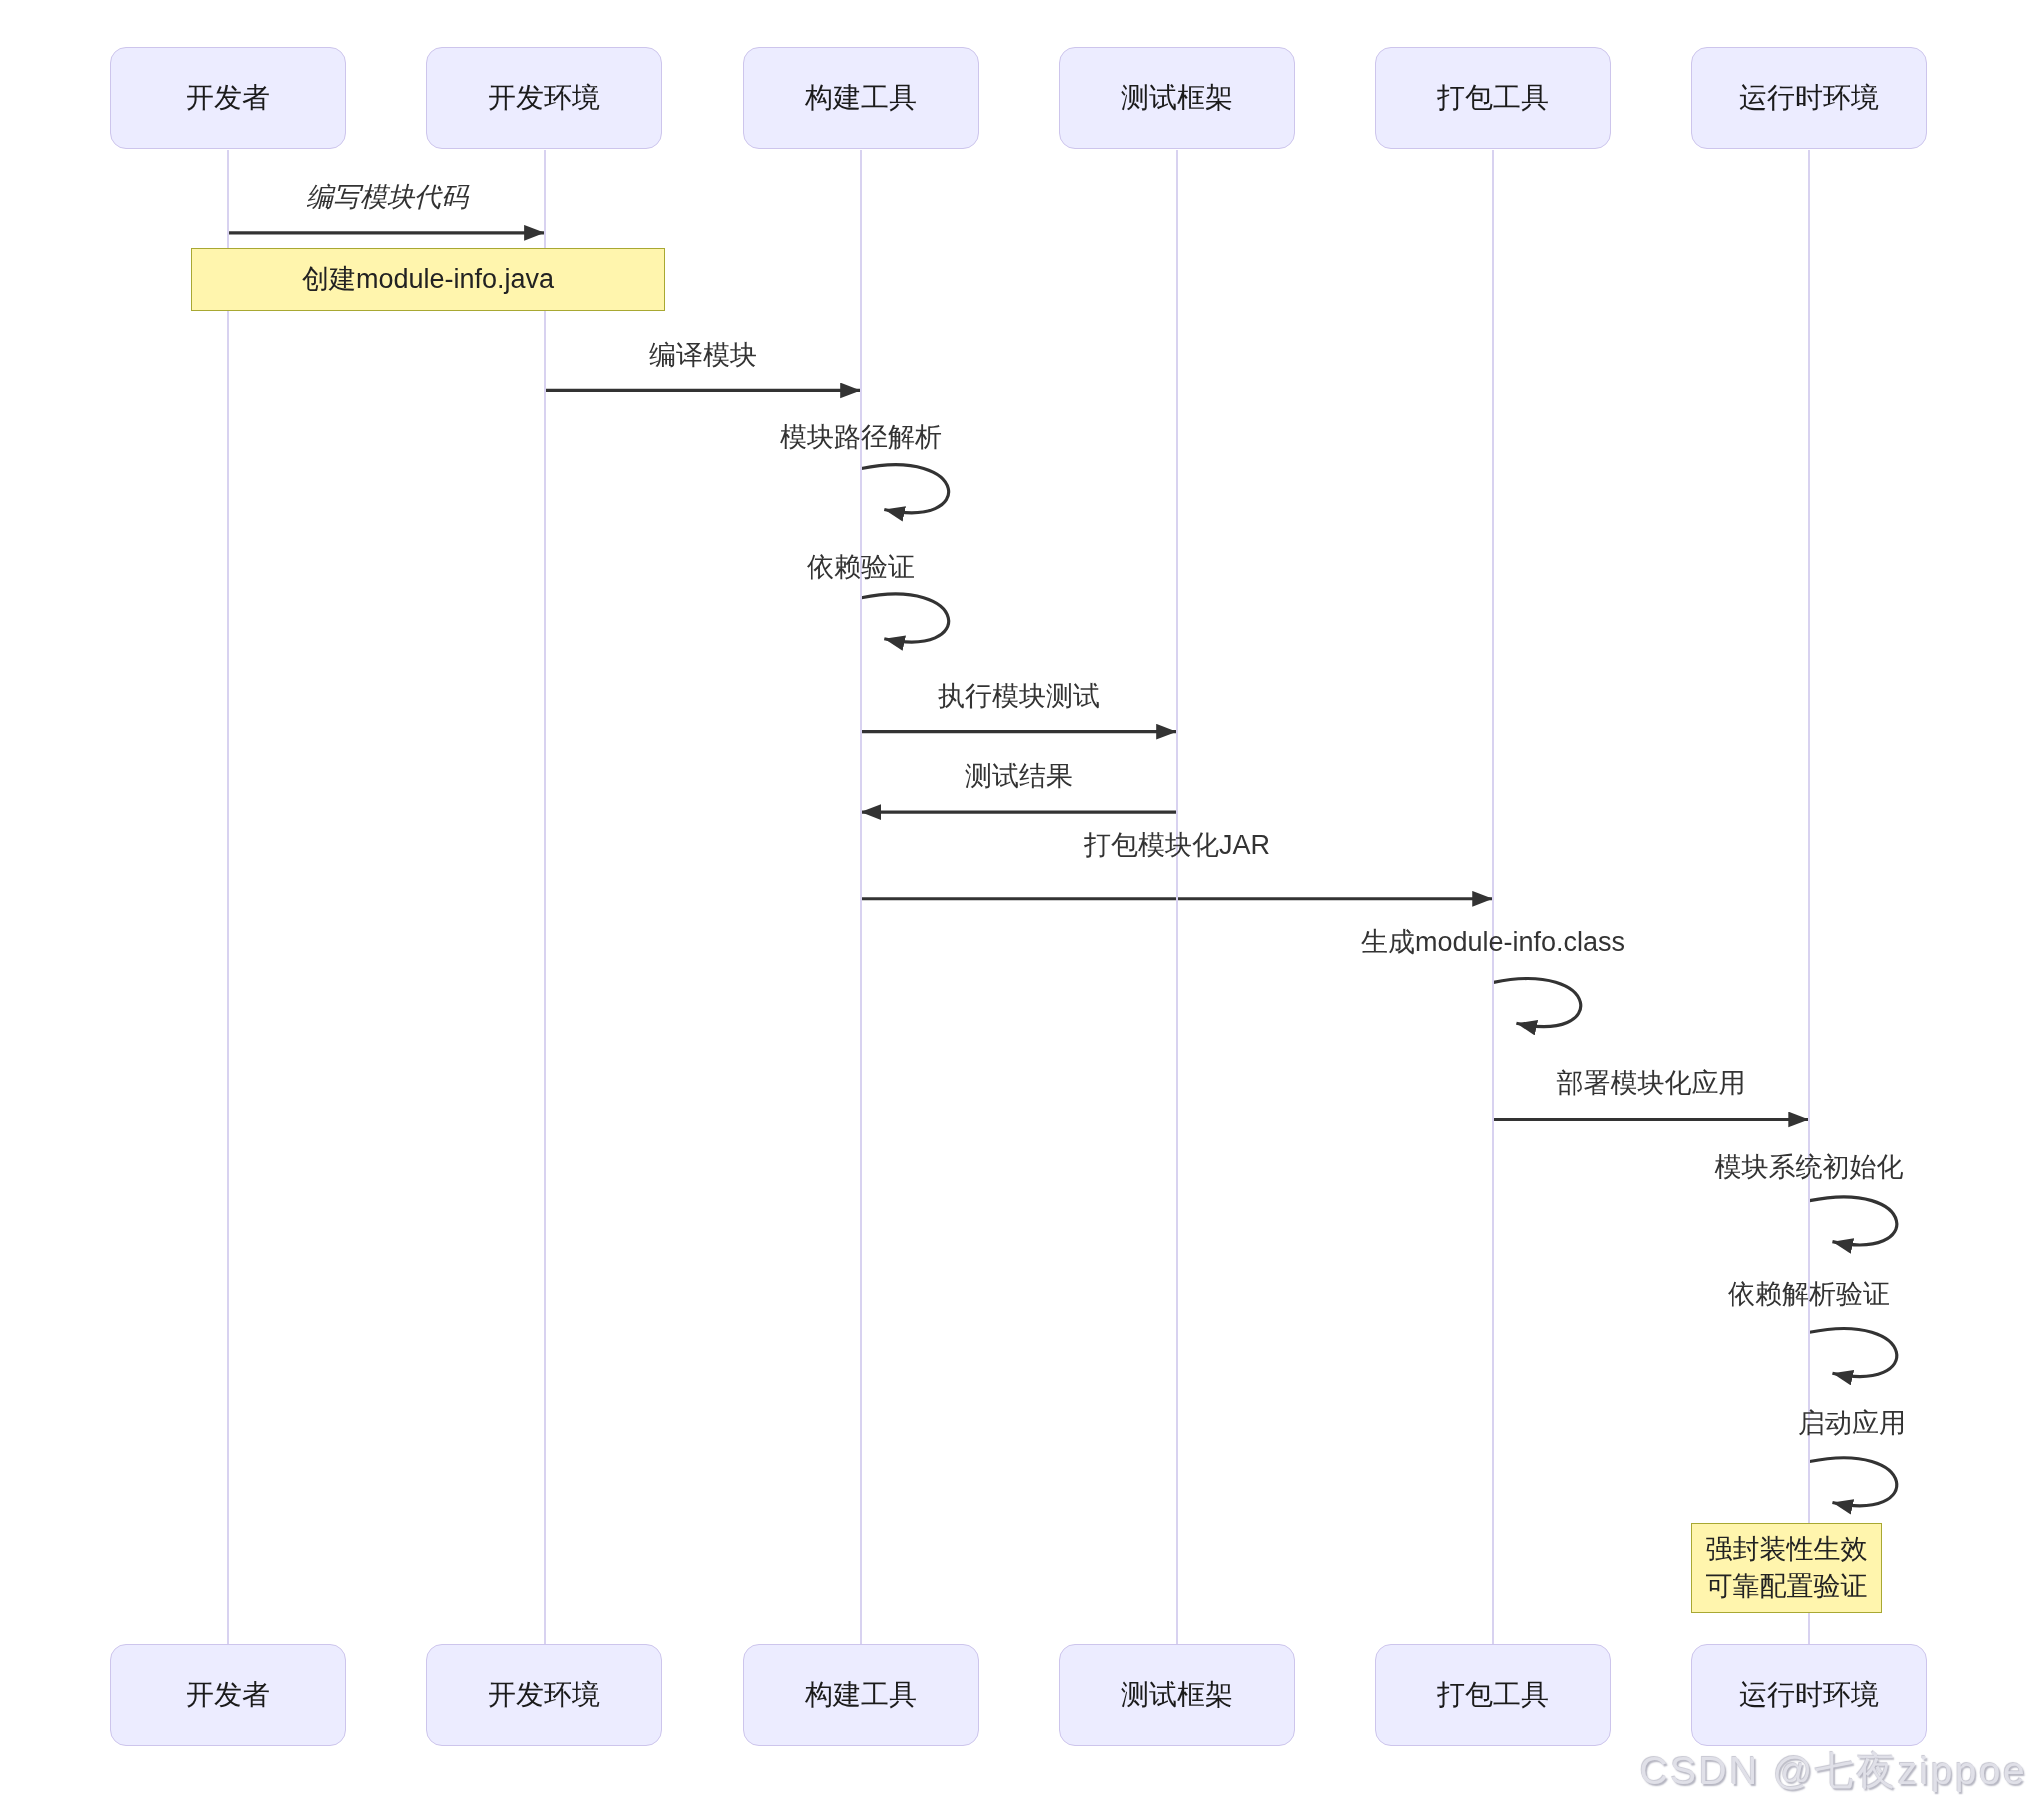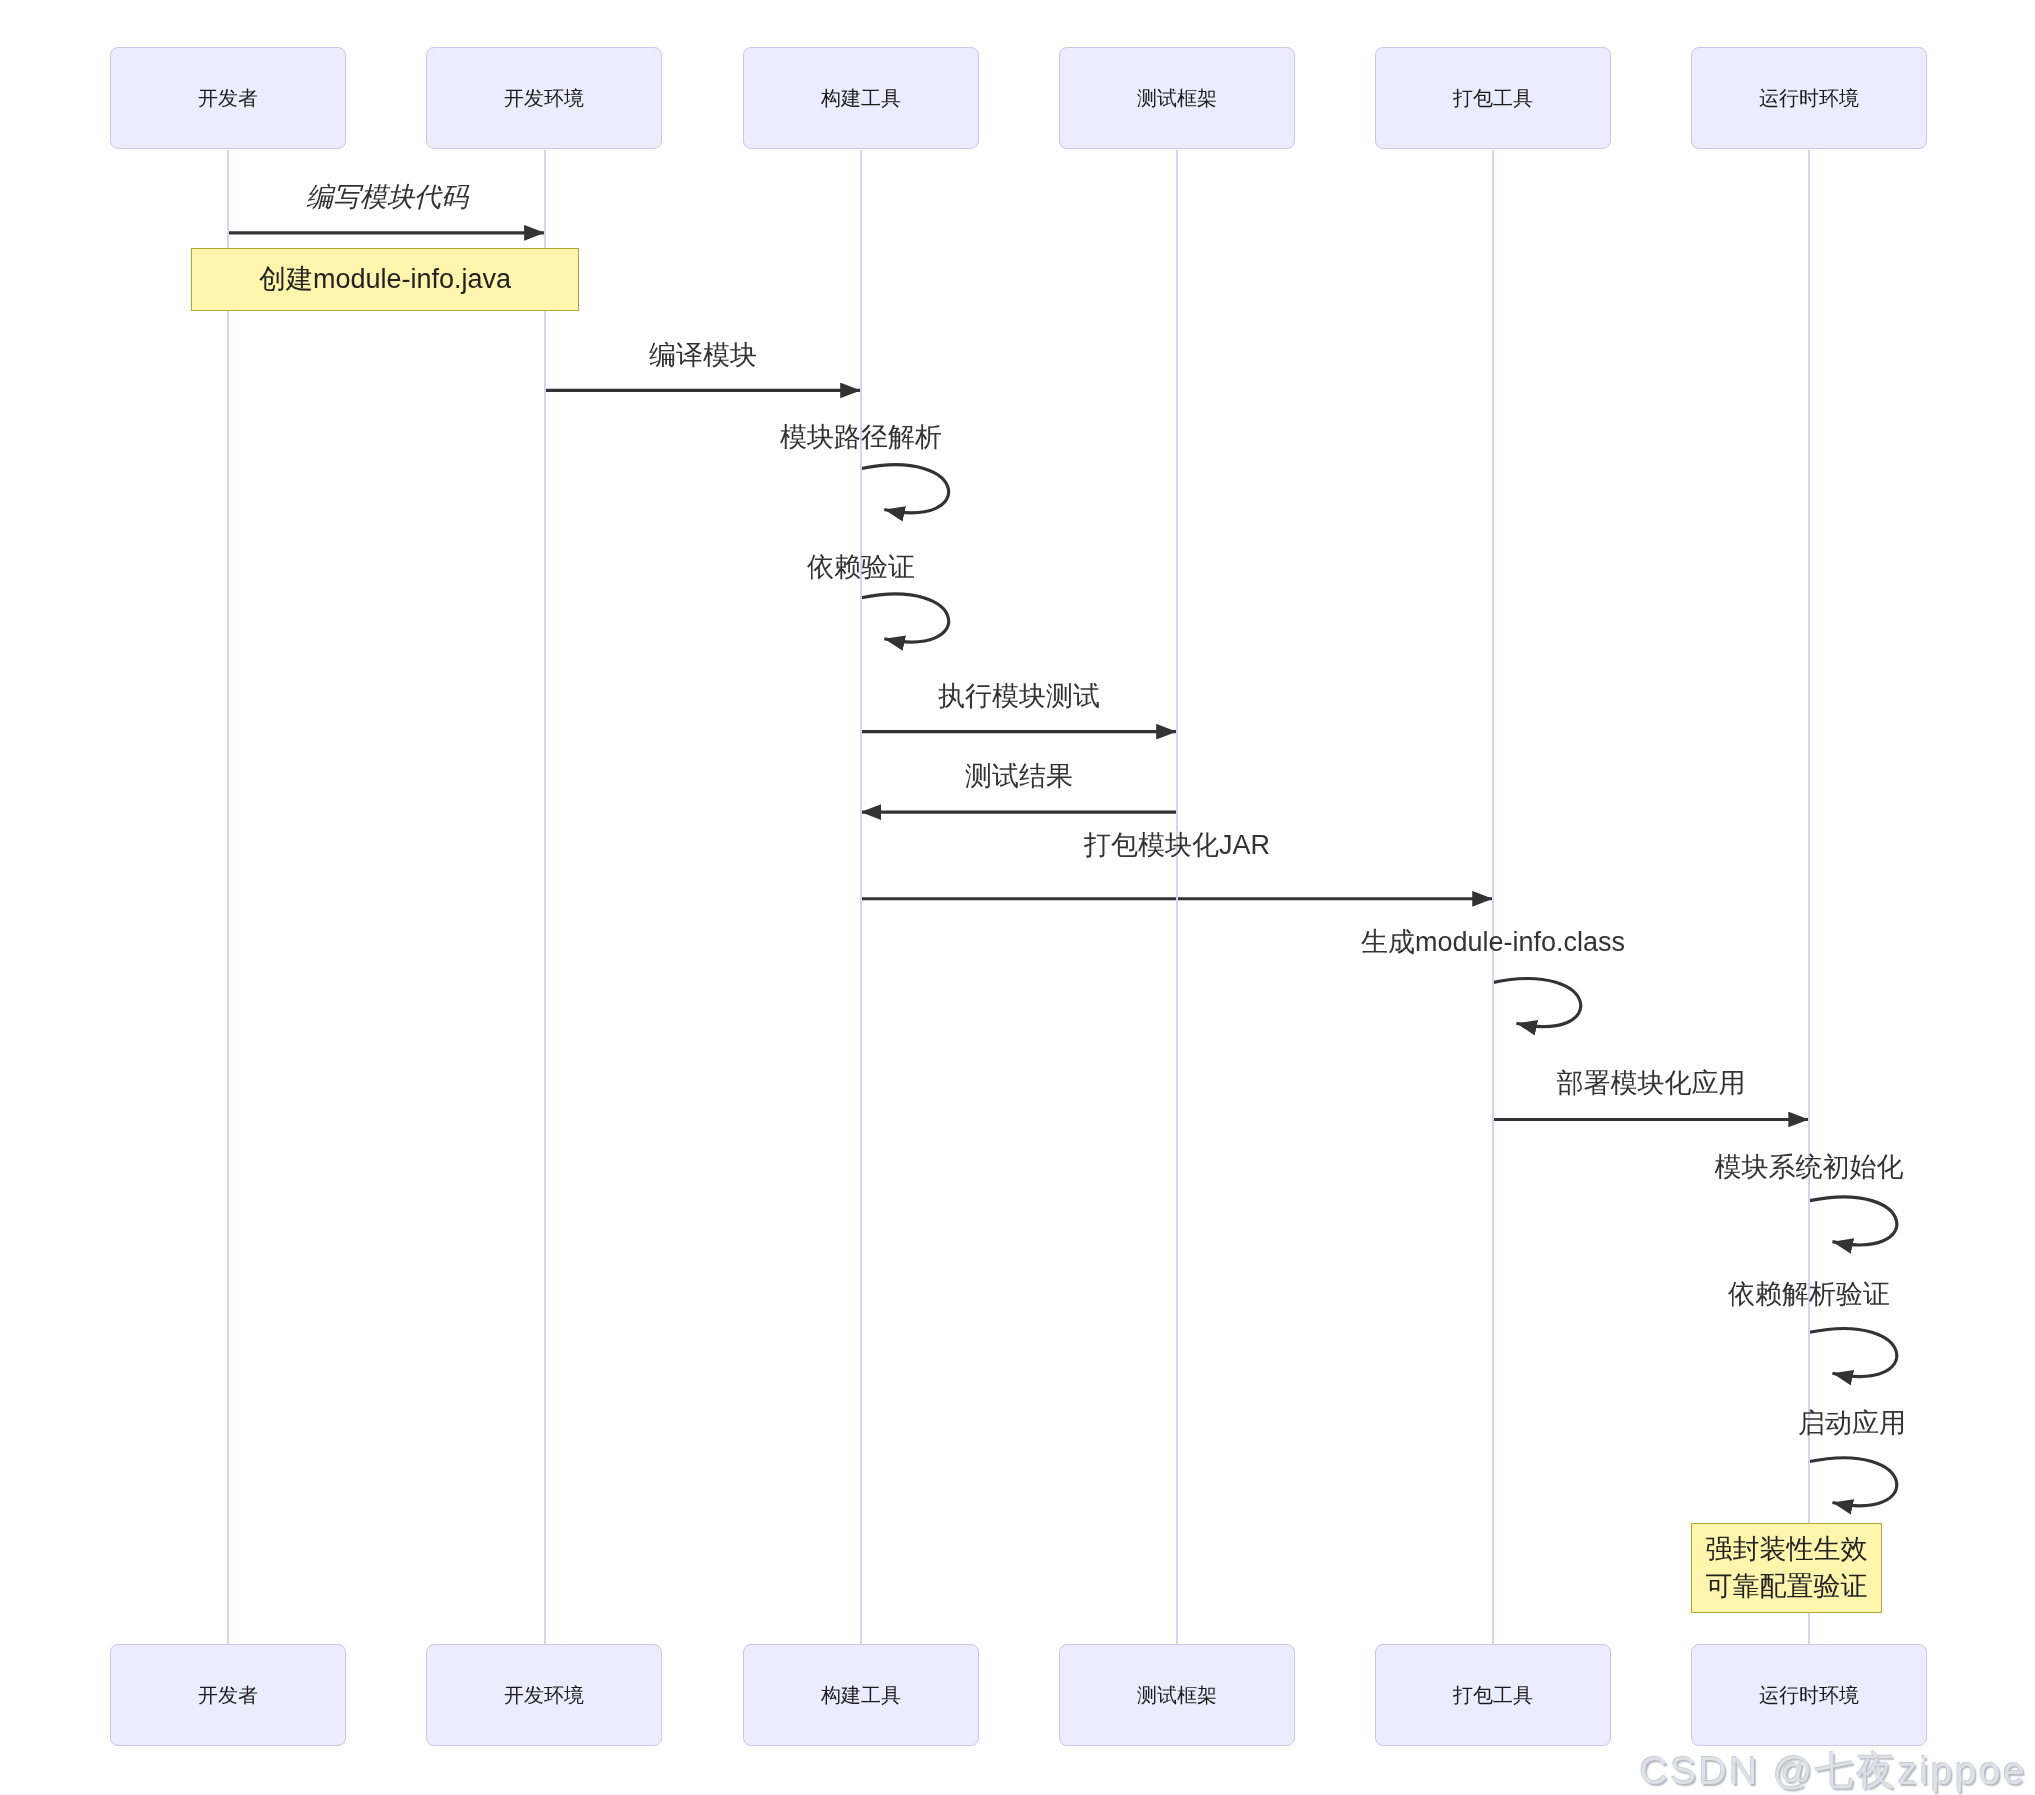--- a/index.html
+++ b/index.html
@@ -15,23 +15,23 @@
     width:2.4px;
     background:#d8d2f0;
   }
   .arrows{position:absolute;left:0;top:0;}
   .shaft{stroke:#333333;stroke-width:4;fill:none;}
   .actor{
     position:absolute;
     box-sizing:border-box;
     background:#ECECFF;
     border:1.6px solid #cdc5ec;
-    border-radius:8px;
+    border-radius:16px;
     display:flex;align-items:center;justify-content:center;
-    font-size:20px;color:#1b1b1b;
+    font-size:28px;color:#1b1b1b;
     white-space:nowrap;
   }
   .msg-label{
     position:absolute;
     transform:translateX(-50%);
     font-size:27px;color:#333333;
     height:36px;line-height:36px;
     white-space:nowrap;
     text-align:center;
   }
@@ -78,21 +78,21 @@
       <path class="shaft" d="M 2296 1854 C 2433 1826, 2443 1932, 2325 1906" marker-end="url(#ah)"></path>
     </svg>
   <div class="watermark">CSDN @七夜zippoe</div>
 <div class="lifeline" style="left: 227px; top: 150px; height: 1494px;"></div>
     <div class="lifeline" style="left: 544px; top: 150px; height: 1494px;"></div>
     <div class="lifeline" style="left: 860px; top: 150px; height: 1494px;"></div>
     <div class="lifeline" style="left: 1176px; top: 150px; height: 1494px;"></div>
     <div class="lifeline" style="left: 1492px; top: 150px; height: 1494px;"></div>
     <div class="lifeline" style="left: 1808px; top: 150px; height: 1494px;"></div>
     <div class="msg-label" style="left: 387px; top: 179px; font-style: italic;">编写模块代码</div>
-    <div class="note" style="left: 191px; top: 248px; width: 388px; height: 63px;">
+    <div class="note" style="left: 191px; top: 248px; width: 474px; height: 63px;">
       <div>创建module-info.java</div>
     </div>
     <div class="msg-label" style="left: 703px; top: 337px;">编译模块</div>
     <div class="msg-label" style="left: 861px; top: 419px;">模块路径解析</div>
     <div class="msg-label" style="left: 861px; top: 549px; text-align: right;">依赖验证</div>
     <div class="msg-label" style="left: 1019px; top: 678px;">执行模块测试</div>
     <div class="msg-label" style="left: 1019px; top: 758px;">测试结果</div>
     <div class="msg-label" style="left: 1177px; top: 827px;">打包模块化JAR</div>
     <div class="msg-label" style="left: 1493px; top: 924px;">生成module-info.class</div>
     <div class="msg-label" style="left: 1651px; top: 1065px;">部署模块化应用</div>

